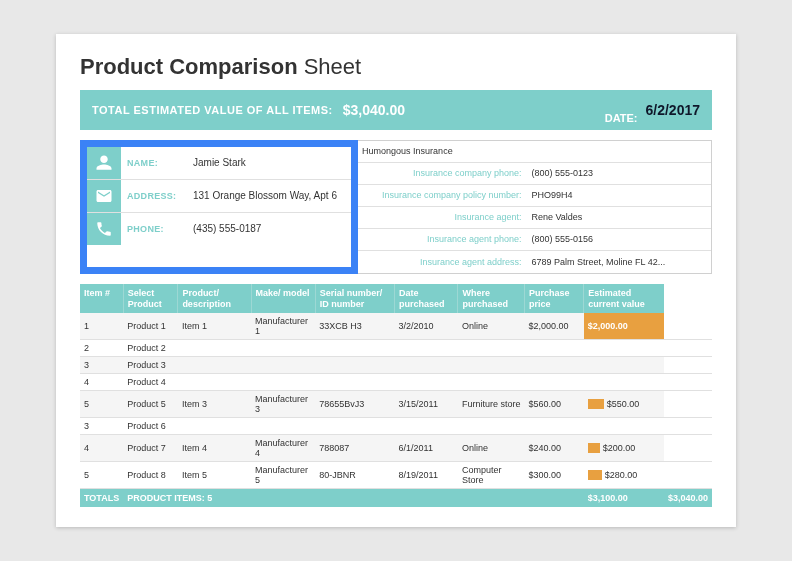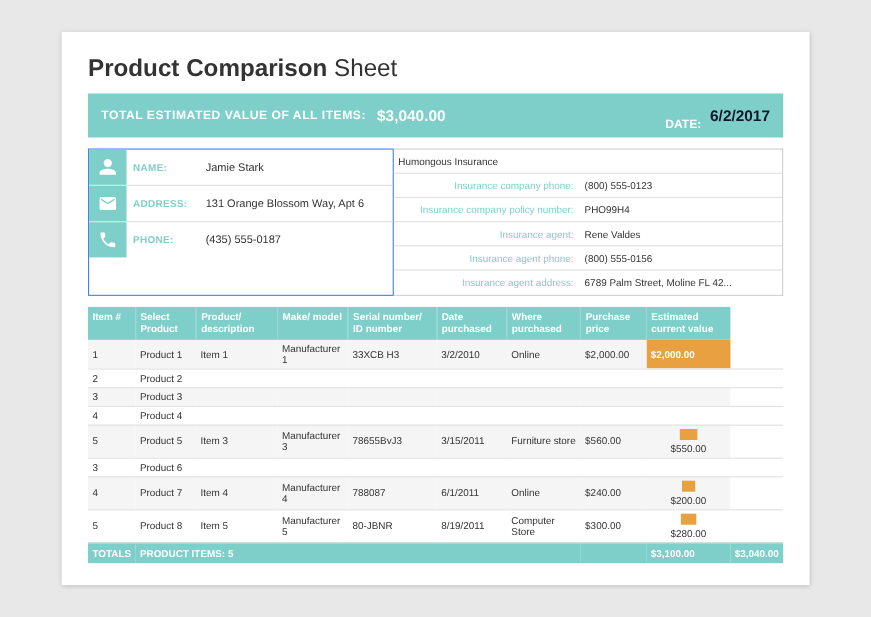--- a/index.html
+++ b/index.html
@@ -58,21 +58,21 @@
     }
     .summary-right { display: flex; gap: 8px; align-items: center; }
 
     .info-section {
       display: flex;
       gap: 0;
       margin-bottom: 10px;
     }
     .personal-info {
       flex: 0 0 44%;
-      border: 1px solid #3b82f6;
+      border: 7px solid #3b82f6;
     }
     .personal-row {
       display: flex;
       align-items: center;
       border-bottom: 1px solid #e0e0e0;
       min-height: 32px;
     }
     .personal-row:last-child { border-bottom: none; }
     .personal-icon {
       width: 34px;
@@ -163,21 +163,20 @@
     .totals-row td {
       color: #fff;
       font-weight: bold;
       font-size: 9px;
       padding: 4px 4px;
     }
     .bar-cell {
       display: flex;
       align-items: center;
       gap: 3px;
-      flex-direction: column;
     }
     .mini-bar {
       height: 10px;
       background: #e8a040;
       display: inline-block;
     }
     .highlight-cell {
       background: #e8a040;
       color: #fff !important;
       font-weight: bold;

